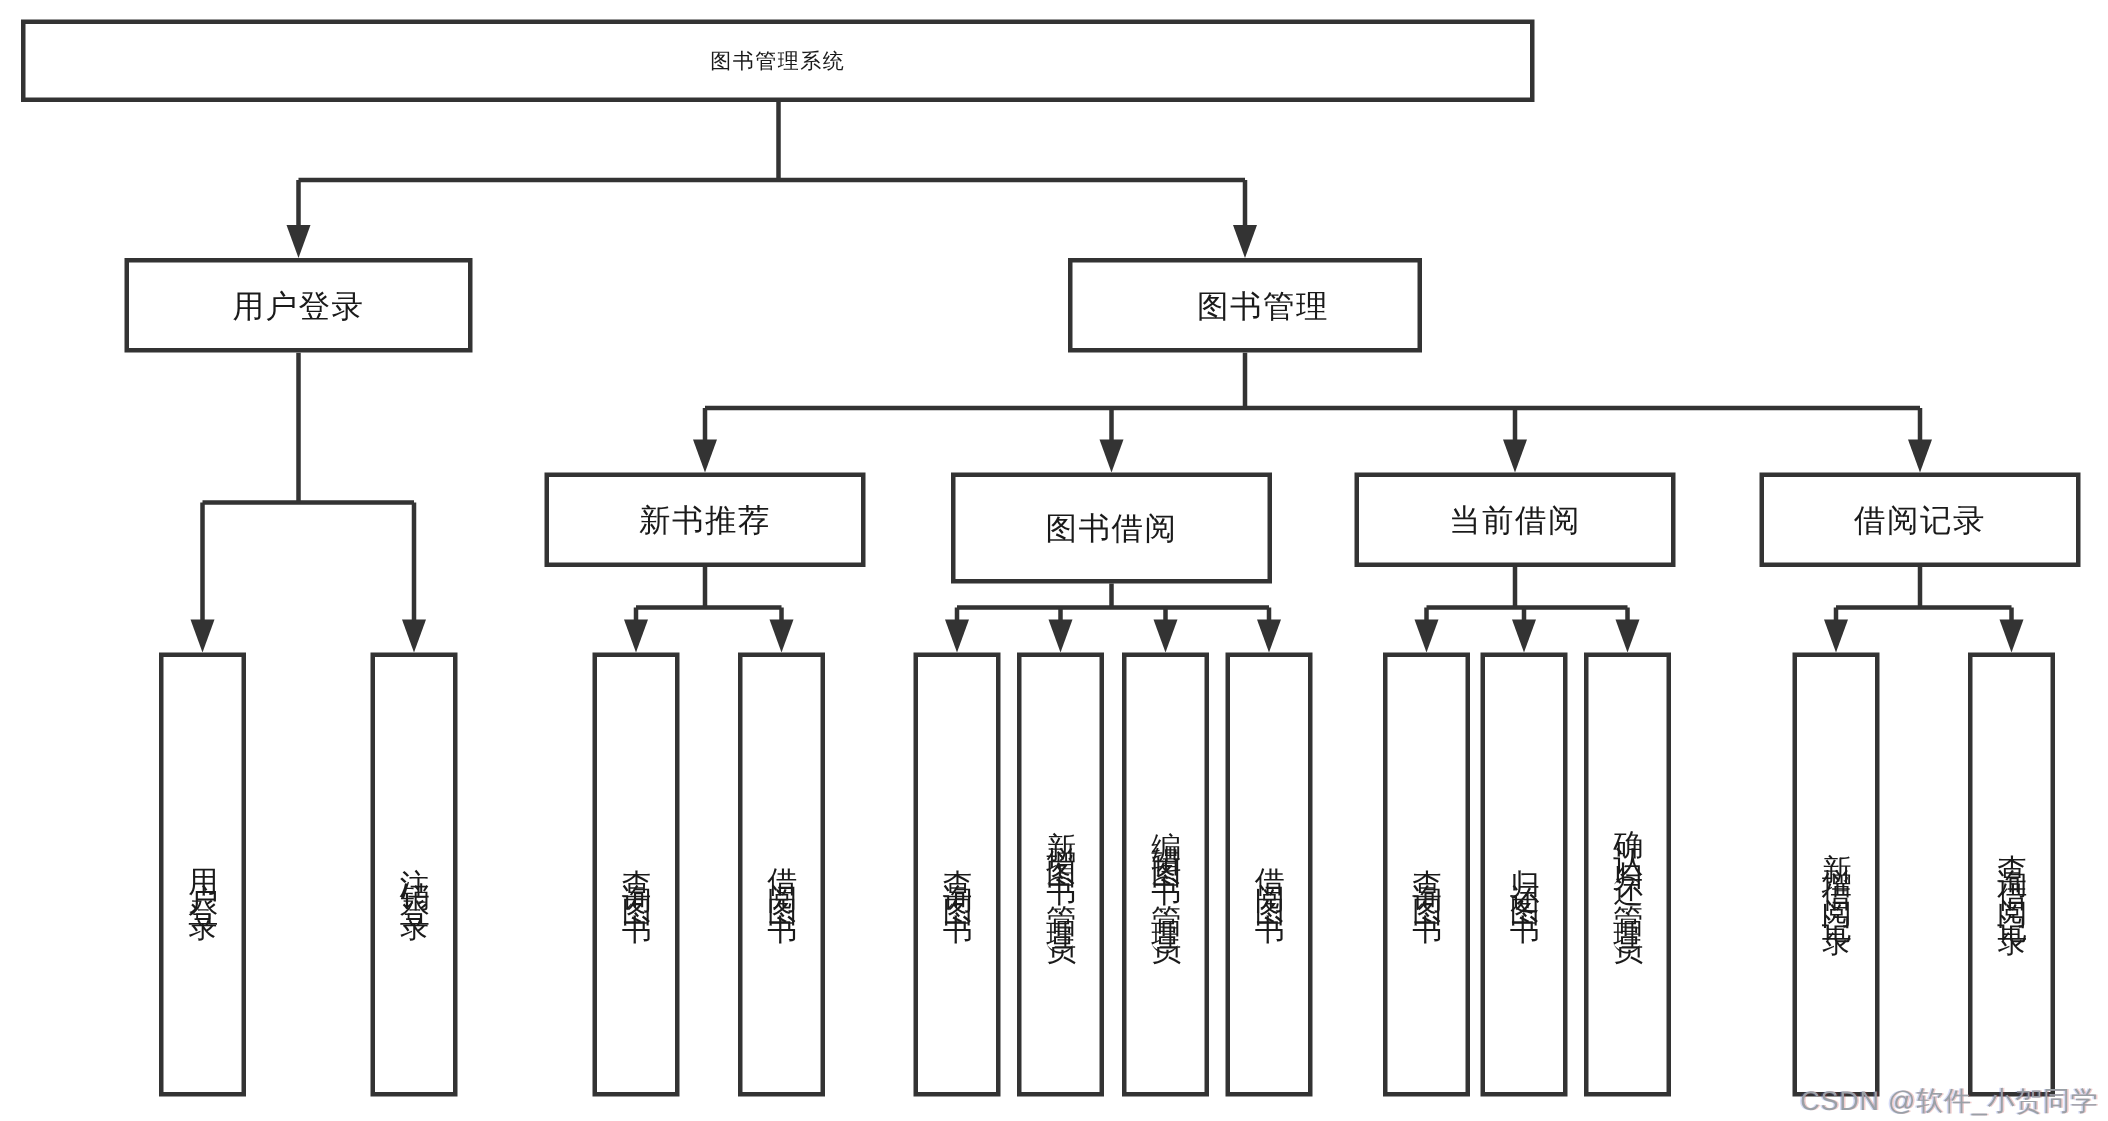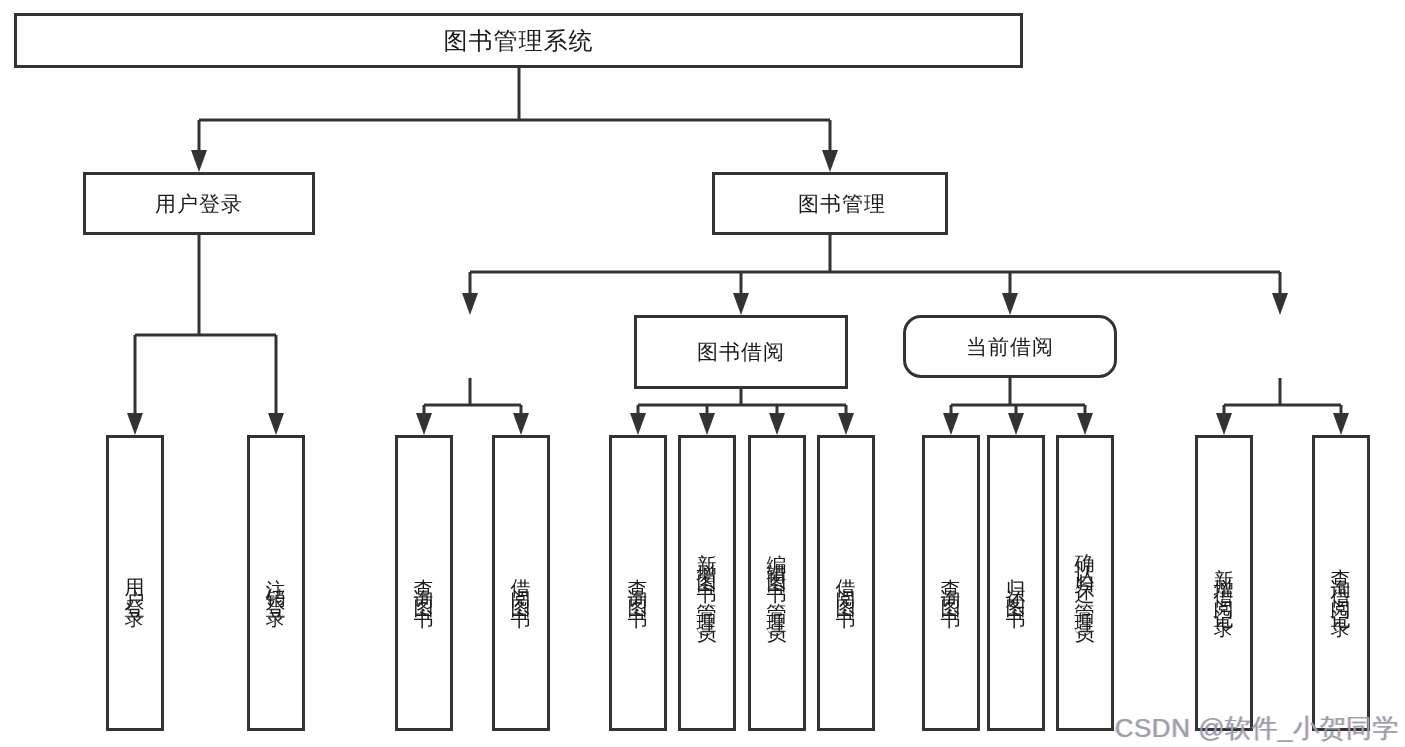--- a/index.html
+++ b/index.html
@@ -7,28 +7,28 @@
     position:relative; width:1405px; height:747px; background:#ffffff;
     font-family:"Liberation Sans","DejaVu Sans",sans-serif; overflow:hidden;
   }
   .connectors { position:absolute; left:0; top:0; width:1405px; height:747px; }
   .box {
     position:absolute; box-sizing:border-box; background:#ffffff;
     border:3px solid #333333; color:#1a1a1a;
     display:flex; align-items:center; justify-content:center;
   }
   .box.h { font-size:21px; letter-spacing:1px; white-space:nowrap; }
-  .box.root { font-size:24px; }
+  .box.root { font-size:14px; }
   .box.v .vtext {
     writing-mode:vertical-rl; text-orientation:mixed;
     font-size:20px; letter-spacing:10px; line-height:1.1; white-space:nowrap;
   }
   .watermark {
     position:absolute; right:6px; bottom:1px;
-    font-size:26px; color:#9aa0a6; letter-spacing:0.5px; white-space:nowrap;
+    font-size:18px; color:#9aa0a6; letter-spacing:0.5px; white-space:nowrap;
     text-shadow:1px 0 rgba(200,60,60,0.25), -1px 0 rgba(90,110,220,0.25);
   }
 </style>
 </head>
 <body>
 
 <div class="canvas">
 
   <svg class="connectors" viewBox="0 0 1405 747" xmlns="http://www.w3.org/2000/svg">
     <g stroke="#333333" stroke-width="3" fill="none">
@@ -74,25 +74,31 @@
     <span>图书管理系统</span>
   </div>
 
   <div class="box h" style="left:83px; top:172px; width:232px; height:63px;">
     <span>用户登录</span>
   </div>
   <div class="box h" style="left:712px; top:172px; width:236px; height:63px;padding-left:24px;">
     <span>图书管理</span>
   </div>
 
+  <div class="box h" style="left:363px; top:315px; width:214px; height:63px;">
+    <span>新书推荐</span>
+  </div>
   <div class="box h" style="left:634px; top:315px; width:214px; height:74px;">
     <span>图书借阅</span>
   </div>
-  <div class="box h" style="left:903px; top:315px; width:214px; height:63px;border-radius:18px;">
+  <div class="box h" style="left:903px; top:315px; width:214px; height:63px;">
     <span>当前借阅</span>
+  </div>
+  <div class="box h" style="left:1173px; top:315px; width:214px; height:63px;">
+    <span>借阅记录</span>
   </div>
 
   <div class="box v" style="left:106px; top:435px; width:58px; height:296px;">
     <span class="vtext">用户登录</span>
   </div>
   <div class="box v" style="left:247px; top:435px; width:58px; height:296px;">
     <span class="vtext">注销登录</span>
   </div>
 
   <div class="box v" style="left:395px; top:435px; width:58px; height:296px;">

